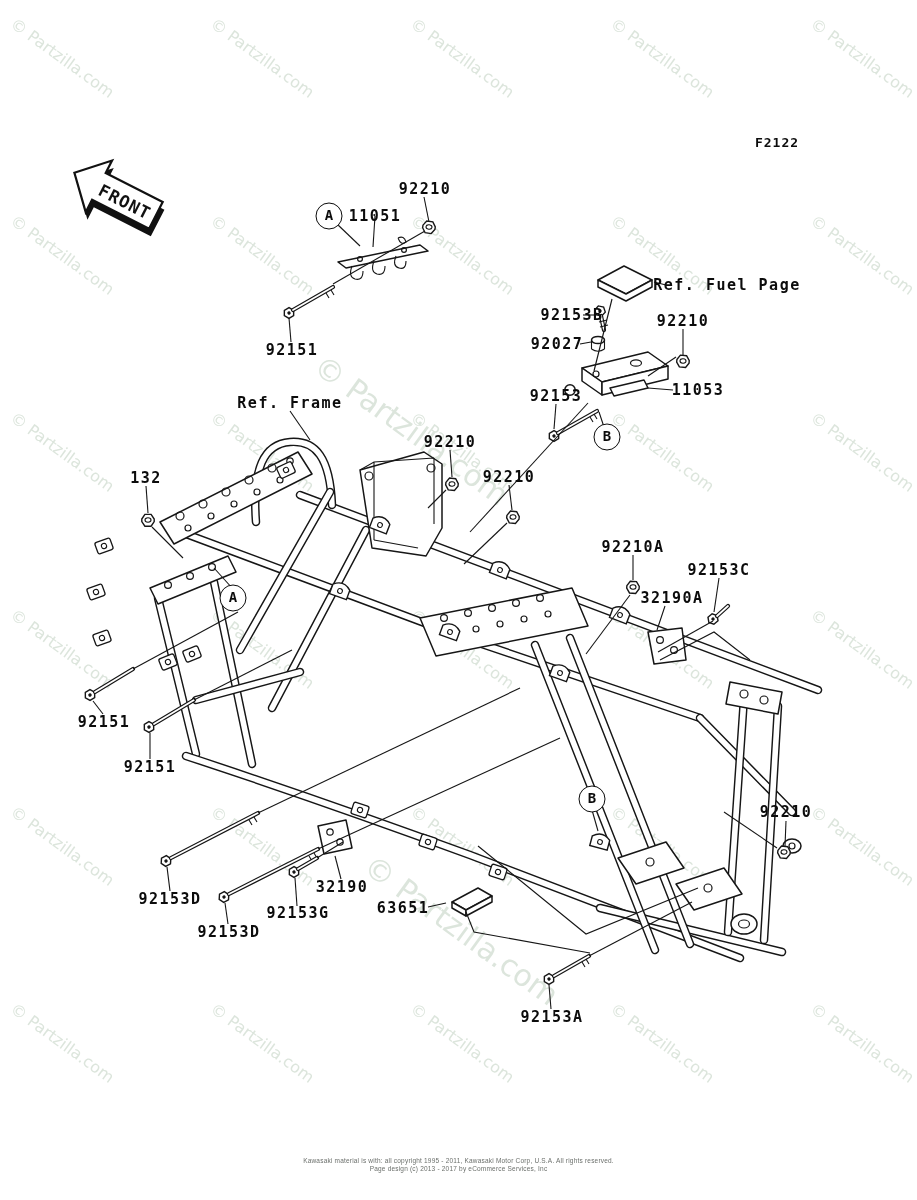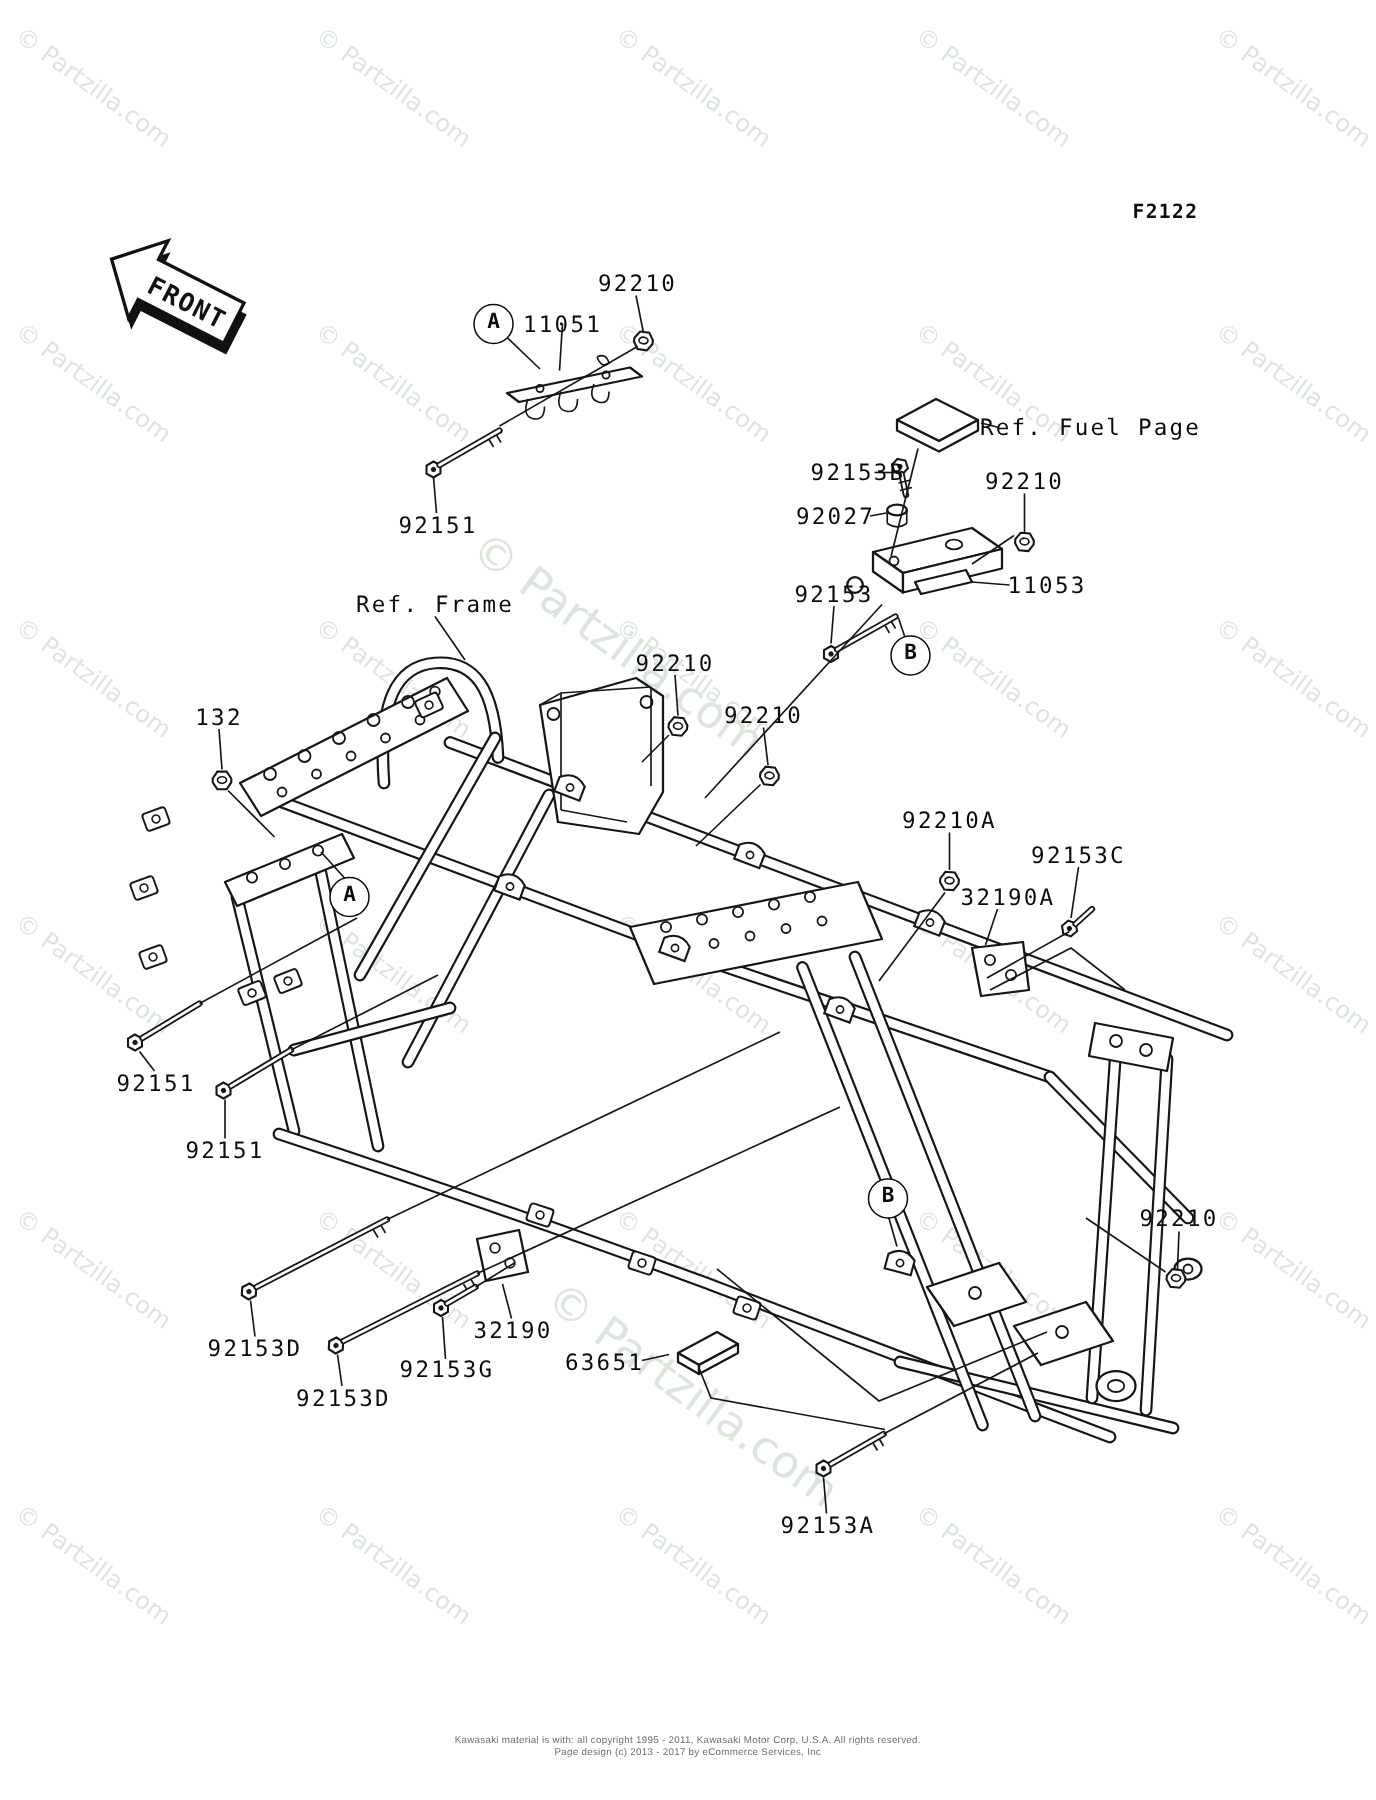--- a/index.html
+++ b/index.html
@@ -4,21 +4,21 @@
 <style>
   html,body{margin:0;padding:0;background:#ffffff;}
   #page{position:relative;width:917px;height:1200px;background:#ffffff;overflow:hidden;
         font-family:"DejaVu Sans Mono", monospace;}
   #wm-layer{position:absolute;inset:0;pointer-events:none;z-index:1;}
   .wm{position:absolute;white-space:nowrap;transform:rotate(36deg);transform-origin:left top;
       font-family:"DejaVu Sans", sans-serif;font-weight:400;}
   #drawing{position:absolute;left:0;top:0;z-index:2;}
   #label-layer{position:absolute;inset:0;z-index:3;pointer-events:none;}
   .part-label{position:absolute;transform:translate(-50%,-50%);color:#0c0c0c;
-      font-family:"DejaVu Sans Mono", monospace;font-weight:400;font-size:15px;
+      font-family:"DejaVu Sans Mono", monospace;font-weight:700;font-size:15px;
       letter-spacing:1.5px;white-space:nowrap;}
   .part-label.code{font-size:13px;letter-spacing:1px;font-weight:700;}
   .callout{position:absolute;transform:translate(-50%,-50%);width:25px;height:25px;
       border:1.7px solid #0c0c0c;border-radius:50%;background:#fff;color:#0c0c0c;
       font:700 14px/22px "DejaVu Sans Mono", monospace;text-align:center;}
   #footer{position:absolute;left:0;right:0;top:1157px;text-align:center;z-index:3;
       color:#6b6f6b;font-family:"Liberation Sans", sans-serif;font-size:6.5px;line-height:8px;
       letter-spacing:.2px;}
   svg .ln{stroke:#161616;stroke-width:1.1;fill:none;}
   svg .tube-o{stroke:#161616;stroke-width:8.5;fill:none;stroke-linecap:round;stroke-linejoin:round;}

